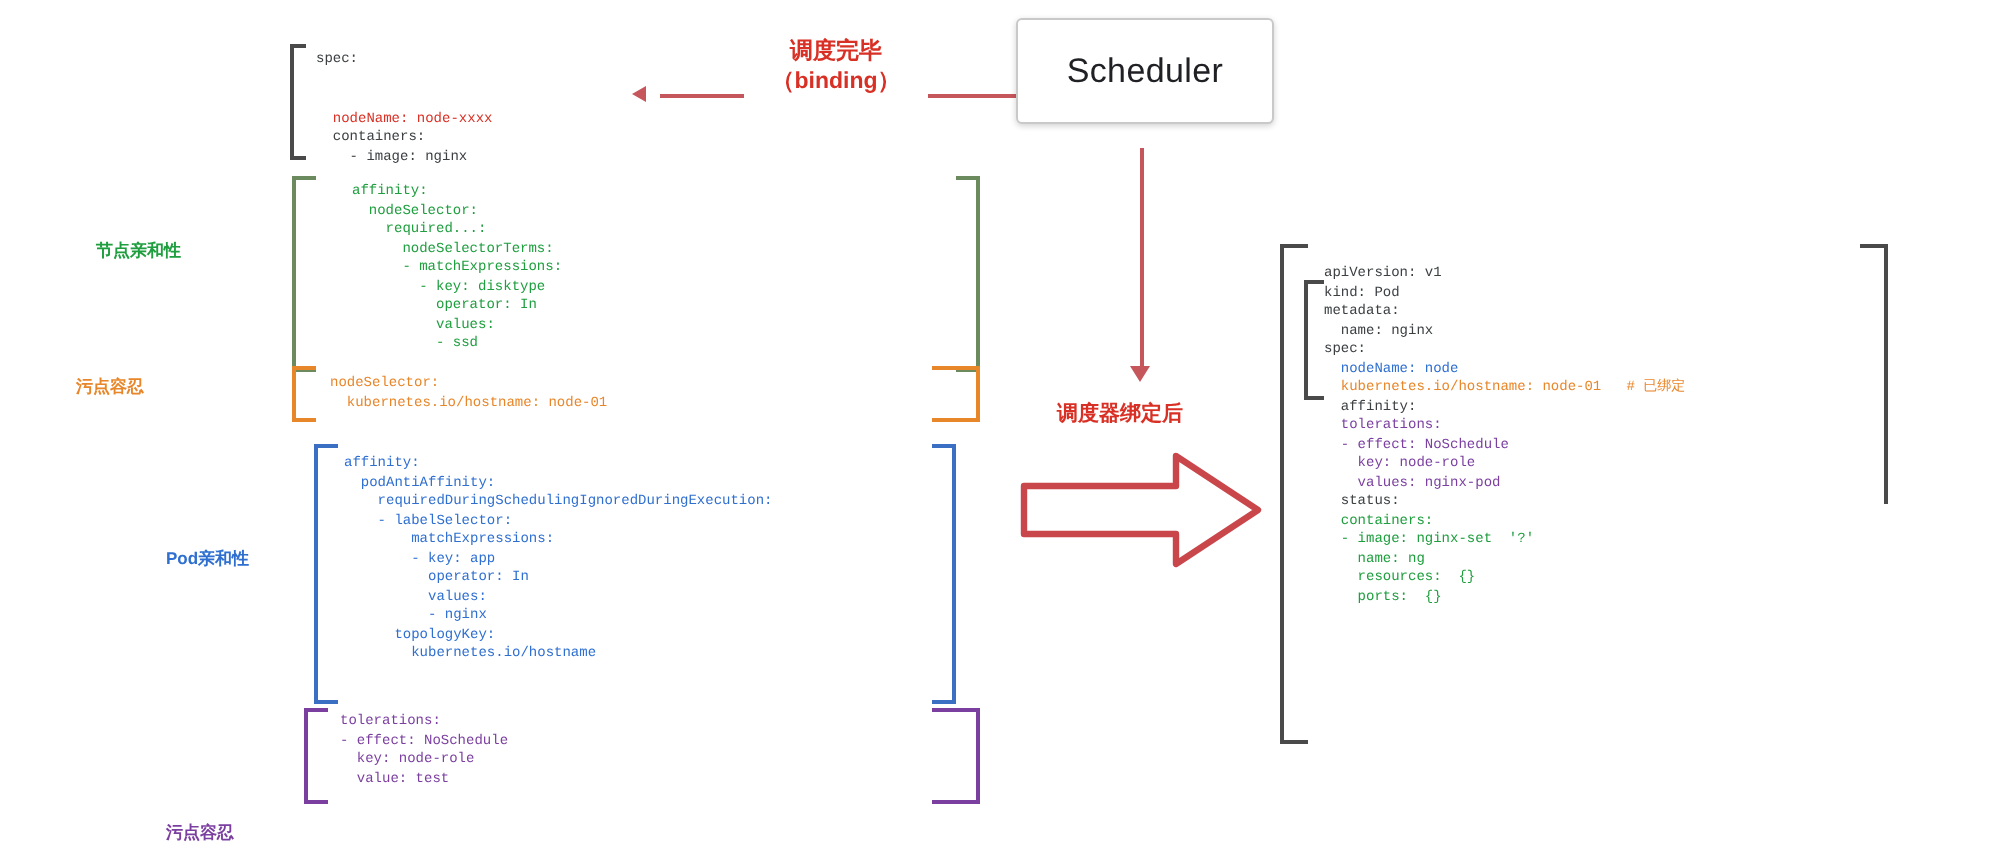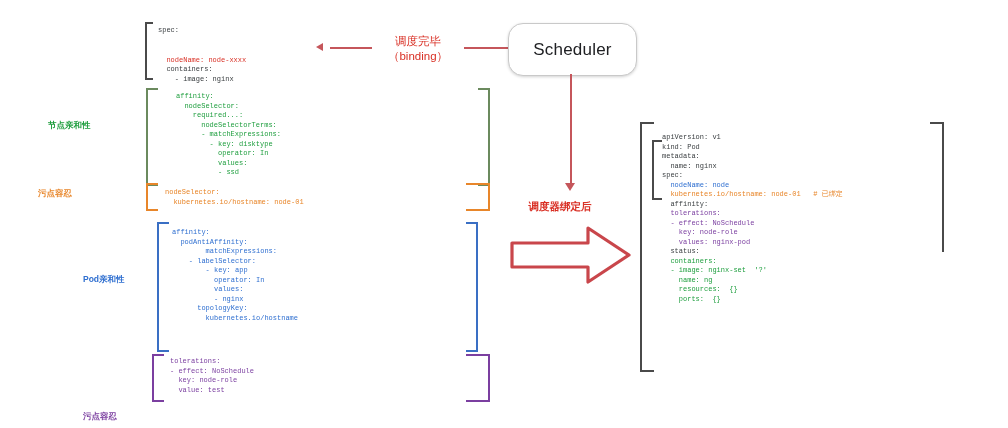--- a/index.html
+++ b/index.html
@@ -39,39 +39,40 @@
   .lbl-blue{color:#2f6fd0;}
   .lbl-purple{color:#7b3fa0;margin-top:41px;}
 
   
   .bracket{position:absolute;}
   .bracket .bar{position:absolute;}
 
   
   .sched-box{
     position:absolute;
-    left:508px;top:23px;width:127px;height:51px;
+    left:508px;top:9px;width:127px;height:51px;
     background:#ffffff;
     border:1px solid #c9c9c9;
-    border-radius:15px;
+    border-radius:3px;
     box-shadow:0 1px 3px rgba(0,0,0,.18);
     display:flex;align-items:center;justify-content:center;
   }
   .sched-box span{
     font-size:17px;color:#202124;letter-spacing:.2px;
   }
 
   
   .bind-box{
     position:absolute;
-    left:372px;top:28px;width:92px;height:42px;
+    left:372px;top:13px;width:92px;height:42px;
     background:#ffffff;
     display:flex;flex-direction:column;
     align-items:center;justify-content:center;
     line-height:15px;
+    font-weight:bold;
   }
   .bind-box div{
     color:#d93025;font-size:11.5px;white-space:nowrap;
   }
 
   
   .hline{position:absolute;height:1.5px;background:#c5565b;}
   .vline{position:absolute;width:1.5px;background:#c5565b;}
 
   .arrowhead-left{
@@ -167,22 +168,23 @@
   </div>
   <div class="bracket" style="left:466px;top:222px;width:12px;height:130px;">
     <div class="bar" style="right:0;top:0;width:2px;height:130px;background:#3a6fc4;"></div>
     <div class="bar" style="right:0;top:0;width:12px;height:2px;background:#3a6fc4;"></div>
     <div class="bar" style="right:0;bottom:0;width:12px;height:2px;background:#3a6fc4;"></div>
   </div>
 
   <div class="abs" style="left:172px;top:228px;">
     <div class="code c-blue">affinity:</div>
     <div class="code c-blue">  podAntiAffinity:</div>
+    <div class="code c-blue">    requiredDuringSchedulingIgnoredDuringExecution:</div>
+    <div class="code c-blue">    - labelSelector:</div>
     <div class="code c-blue">        matchExpressions:</div>
-    <div class="code c-blue">    - labelSelector:</div>
     <div class="code c-blue">        - key: app</div>
     <div class="code c-blue">          operator: In</div>
     <div class="code c-blue">          values:</div>
     <div class="code c-blue">          - nginx</div>
     <div class="code c-blue">      topologyKey:</div>
     <div class="code c-blue">        kubernetes.io/hostname</div>
   </div>
 
   <div class="seclabel lbl-purple abs" style="left:83px;top:370px;">污点容忍</div>
 

